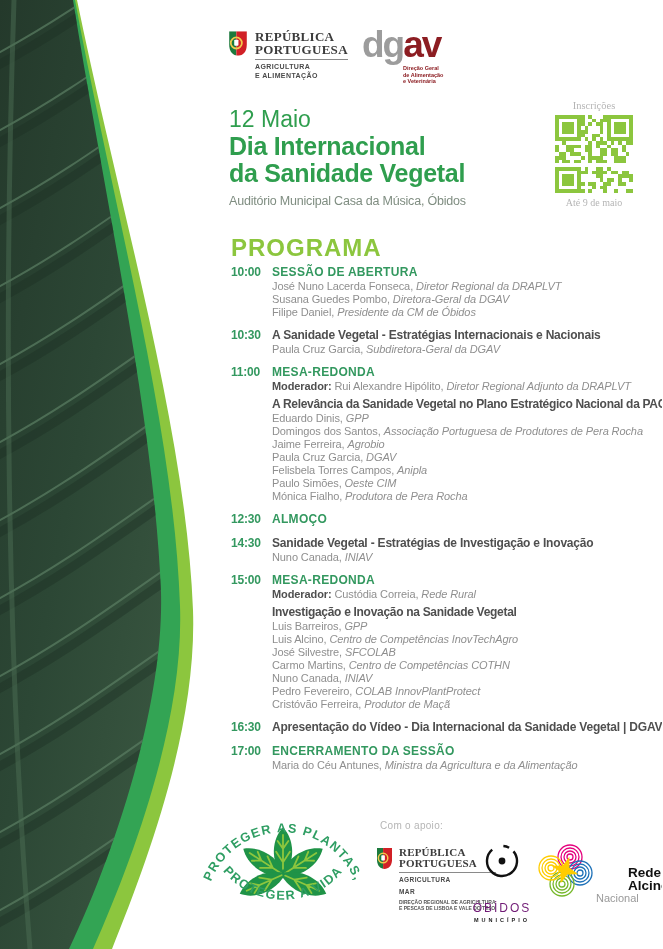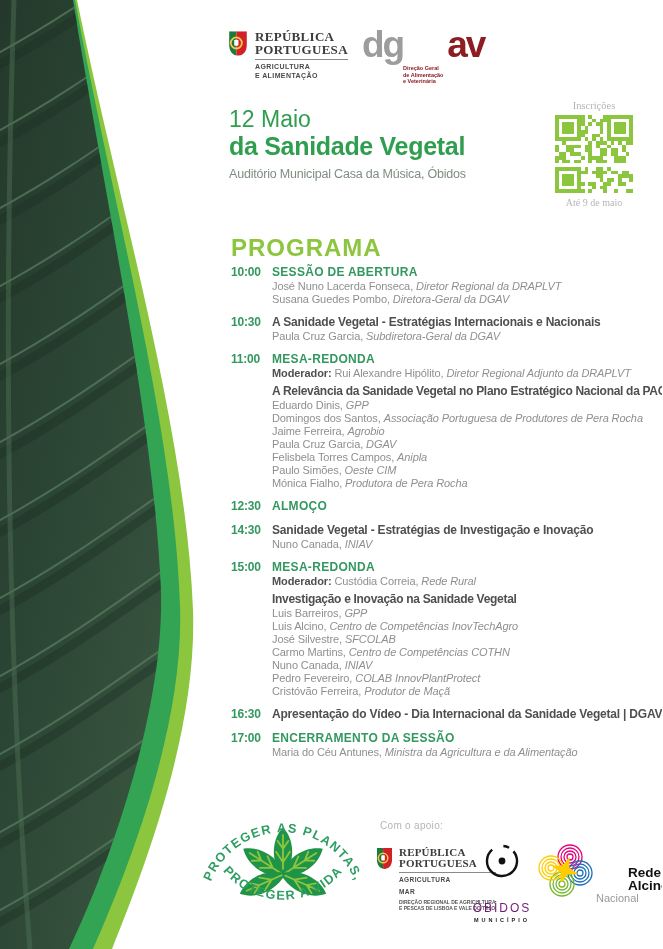--- a/index.html
+++ b/index.html
@@ -18,21 +18,21 @@
   .leaf-svg{position:absolute;left:0;top:0;}
 
   
   .gov-top{left:228px;top:30px;display:flex;gap:7px;align-items:flex-start;}
   .gov-text .gl{font-family:"Liberation Serif",serif;font-weight:bold;color:#3c3c3c;
                 font-size:13px;line-height:13px;letter-spacing:.3px;}
   .gov-rule{border-bottom:1.2px solid #8a8a8a;margin:3px 0 3px 0;}
   .gov-sub{font-size:7px;line-height:8.5px;color:#4a4a4a;font-weight:bold;letter-spacing:.4px;}
   .dgav{left:362px;top:26px;width:100px;height:60px;}
   .dgav-word{font-size:37px;line-height:37px;font-weight:bold;letter-spacing:-2px;}
-  .dgav-gray{color:#9c9c9c;} .dgav-red{color:var(--dgav-red);margin-left:44px;}
+  .dgav-gray{color:#9c9c9c;} .dgav-red{color:var(--dgav-red);}
   .dgav-sub{position:absolute;left:41px;top:39px;font-size:5.5px;line-height:6.5px;
             font-weight:bold;color:var(--dgav-red);}
 
   
   .hero{left:229px;top:106px;}
   .hero-date{font-size:23px;line-height:27px;color:var(--title-green);}
   .hero-title{font-size:25px;line-height:27px;font-weight:bold;color:var(--title-green);letter-spacing:-.3px;}
   .hero-venue{font-size:12.5px;letter-spacing:-.2px;color:var(--venue-text);margin-top:7px;}
 
   
@@ -154,20 +154,21 @@
     <span class="dgav-word"><span class="dgav-gray">dg</span><span class="dgav-red">av</span></span>
     <div class="dgav-sub">
       <div>Direção Geral</div>
       <div>de Alimentação</div>
       <div>e Veterinária</div>
     </div>
   </div>
 
   <div class="abs hero">
     <div class="hero-date">12 Maio</div>
+    <div class="hero-title">Dia Internacional</div>
     <div class="hero-title">da Sanidade Vegetal</div>
     <div class="hero-venue">Auditório Municipal Casa da Música, Óbidos</div>
   </div>
 
   <div class="abs insc">
     <div class="insc-label">Inscrições</div>
     <div id="qr">
         <div class="on"></div>
         <div class="on"></div>
         <div class="on"></div>
@@ -614,20 +615,21 @@
   </div>
 
   <div class="abs programa">PROGRAMA</div>
   <div class="abs" id="program-list">
       <div class="prog-row">
         <div class="prog-time">10:00</div>
         <div class="prog-body">
           <div class="prog-heading hg">SESSÃO DE ABERTURA</div>
           <div class="prog-line"><span class="spk-name">José Nuno Lacerda Fonseca, </span><i class="spk-role">Diretor Regional da DRAPLVT</i></div>
           <div class="prog-line"><span class="spk-name">Susana Guedes Pombo, </span><i class="spk-role">Diretora-Geral da DGAV</i></div>
+          <div class="prog-line"><span class="spk-name">Filipe Daniel, </span><i class="spk-role">Presidente da CM de Óbidos</i></div>
         </div>
       </div>
       <div class="prog-row">
         <div class="prog-time">10:30</div>
         <div class="prog-body">
           <div class="prog-heading hd">A Sanidade Vegetal - Estratégias Internacionais e Nacionais</div>
           <div class="prog-line"><span class="spk-name">Paula Cruz Garcia, </span><i class="spk-role">Subdiretora-Geral da DGAV</i></div>
         </div>
       </div>
       <div class="prog-row">

